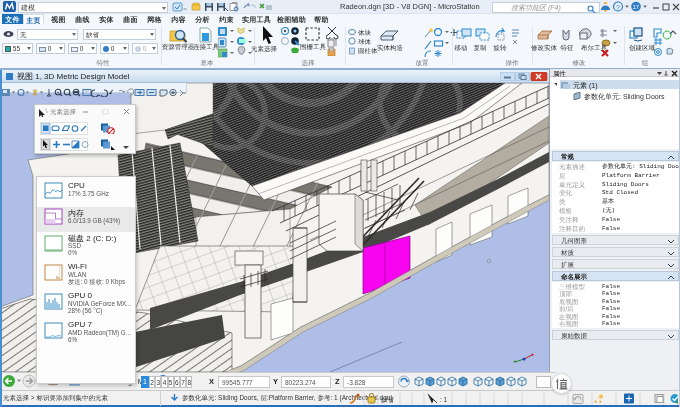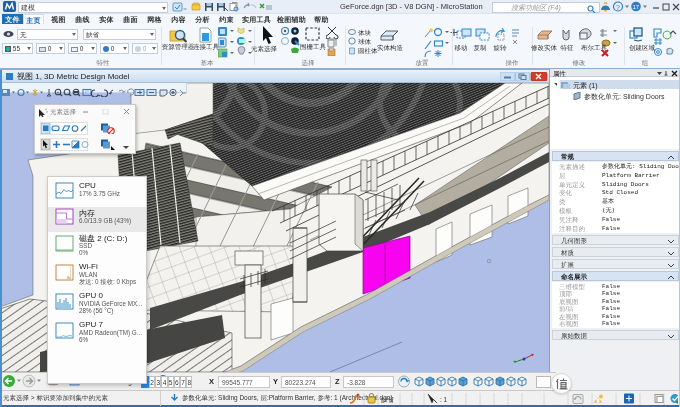--- a/index.html
+++ b/index.html
@@ -13,21 +13,21 @@
 .glabel{position:absolute;top:35px;font-size:6.5px;color:#777;width:60px;text-align:center}
 .combo{position:absolute;background:#fff;border:1px solid #c3cedb;font-size:6.5px;color:#333;line-height:9px;padding-left:2px}
 .combo .da{position:absolute;right:1px;top:3px;width:0;height:0;border-left:2.5px solid transparent;border-right:2.5px solid transparent;border-top:3px solid #666}
 .ricon-label{position:absolute;font-size:6.5px;color:#333;text-align:center}
 #vtitle{left:0;top:70px;width:549px;height:13px;background:linear-gradient(#eaf2fb,#c9dcef);border-bottom:1px solid #aabfd6;font-size:8px;color:#222;line-height:13px}
 #vtools{left:0;top:83px;width:187px;height:10px;background:#edf3fa;border-right:1px solid #c8d6e6;border-bottom:1px solid #c8d6e6}
 #rpanel{left:549px;top:69px;width:131px;height:321px;background:#eef0f3;border-left:1px solid #98a0ac}
 #brow1{left:0;top:372px;width:556px;height:18px;background:#f1f1f1;border-top:1px solid #c9c9c9}
 #brow2{left:0;top:390px;width:680px;height:17px;background:#f1f1f1;border-top:1px solid #c9c9c9;border-bottom:2px solid #2a6db8}
 #espanel{left:34px;top:104px;width:102px;height:50px;background:#fafafa;border:1px solid #c9c9c9;box-shadow:1px 2px 3px rgba(0,0,0,.25)}
-#taskmgr{left:47px;top:176px;width:100px;height:208px;background:#fdfdfd;border:1px solid #cccccc;box-shadow:1px 2px 4px rgba(0,0,0,.2)}
+#taskmgr{left:36px;top:176px;width:100px;height:208px;background:#fdfdfd;border:1px solid #cccccc;box-shadow:1px 2px 4px rgba(0,0,0,.2)}
 .tmrow{position:absolute;left:0;width:100%}
 .tmt{position:absolute;left:31px;font-size:8px;color:#222}
 .tms{position:absolute;left:31px;font-size:6.3px;color:#555;white-space:nowrap}
 #wmark{pointer-events:none}
 </style></head>
 <body>
 <div id="titlebar" class="ab">
  <svg class="ab" style="left:3px;top:1px" width="13" height="11">
       <rect width="13" height="11" rx="2" fill="#1a5fa8"></rect>
       <path d="M2.5 8.5 L4 3 L6.5 7 L9 2.5 L10.5 8.5" stroke="#fff" stroke-width="1.4" fill="none"></path>
@@ -46,21 +46,21 @@
       <rect x="46.5" y="6.5" width="5" height="3.5" fill="#e8eef5"></rect>
       <path d="M53 7 l3 3" stroke="#3a4a5a"></path>
   <rect x="58" y="2.5" width="6" height="7" fill="#fff" stroke="#999"></rect>
       <path d="M60 1.5 h5 v7" fill="none" stroke="#999"></path>
       <circle cx="64" cy="8" r="2" fill="none" stroke="#2f7cc4"></circle>
   <path d="M72 7 q2-4 5-3 l-1-2 m-1 2 l2 1" stroke="#7a96b5" fill="none" stroke-width="1.2"></path>
   <path d="M84 7 q-2-4-5-3" stroke="#b8c6d6" fill="none" stroke-width="1.2"></path>
   <path d="M88 3 l4 4 m-4 0 l4-4" stroke="#3a9a3a" stroke-width="1.5"></path>
   <rect x="94" y="4" width="6" height="5" fill="#b5c3d3"></rect>
  </svg>
- <div class="ab" style="left:340px;top:2px;font-size:7.5px;color:#333">GeForce.dgn [3D - V8 DGN] - MicroStation</div>
+ <div class="ab" style="left:340px;top:2px;font-size:7.5px;color:#333">Radeon.dgn [3D - V8 DGN] - MicroStation</div>
  <div class="ab" style="left:492px;top:1.5px;width:108px;height:11px;background:#fff;border:1px solid #c3cedb;font-size:7px;font-style:italic;color:#999;line-height:10px;text-align:left;padding-left:18px">搜索功能区 (F4)<svg style="position:absolute;right:3px;top:2px" width="9" height="8">
         <circle cx="3.5" cy="3.5" r="2.5" fill="none" stroke="#2f7cc4" stroke-width="1.1"></circle>
         <path d="M5.5 5.5 l2.5 2.5" stroke="#2f7cc4" stroke-width="1.1"></path>
       </svg></div>
  <svg class="ab" style="left:601px;top:1px" width="52" height="12">
   <path d="M0 9 a4.5 4.5 0 0 1 9 0 z" fill="#2f7cc4"></path>
       <path d="M3 2.5 a2 2 0 0 1 3 0" stroke="#f59a00" fill="none" stroke-width="1.3"></path>
       <rect x="3.5" y="9" width="2" height="1.5" fill="#f59a00"></rect>
   <circle cx="17" cy="5.5" r="4.5" fill="none" stroke="#2f7cc4" stroke-width="1.2"></circle>
       <text x="15" y="8.5" font-size="7" fill="#2f7cc4">?</text>

